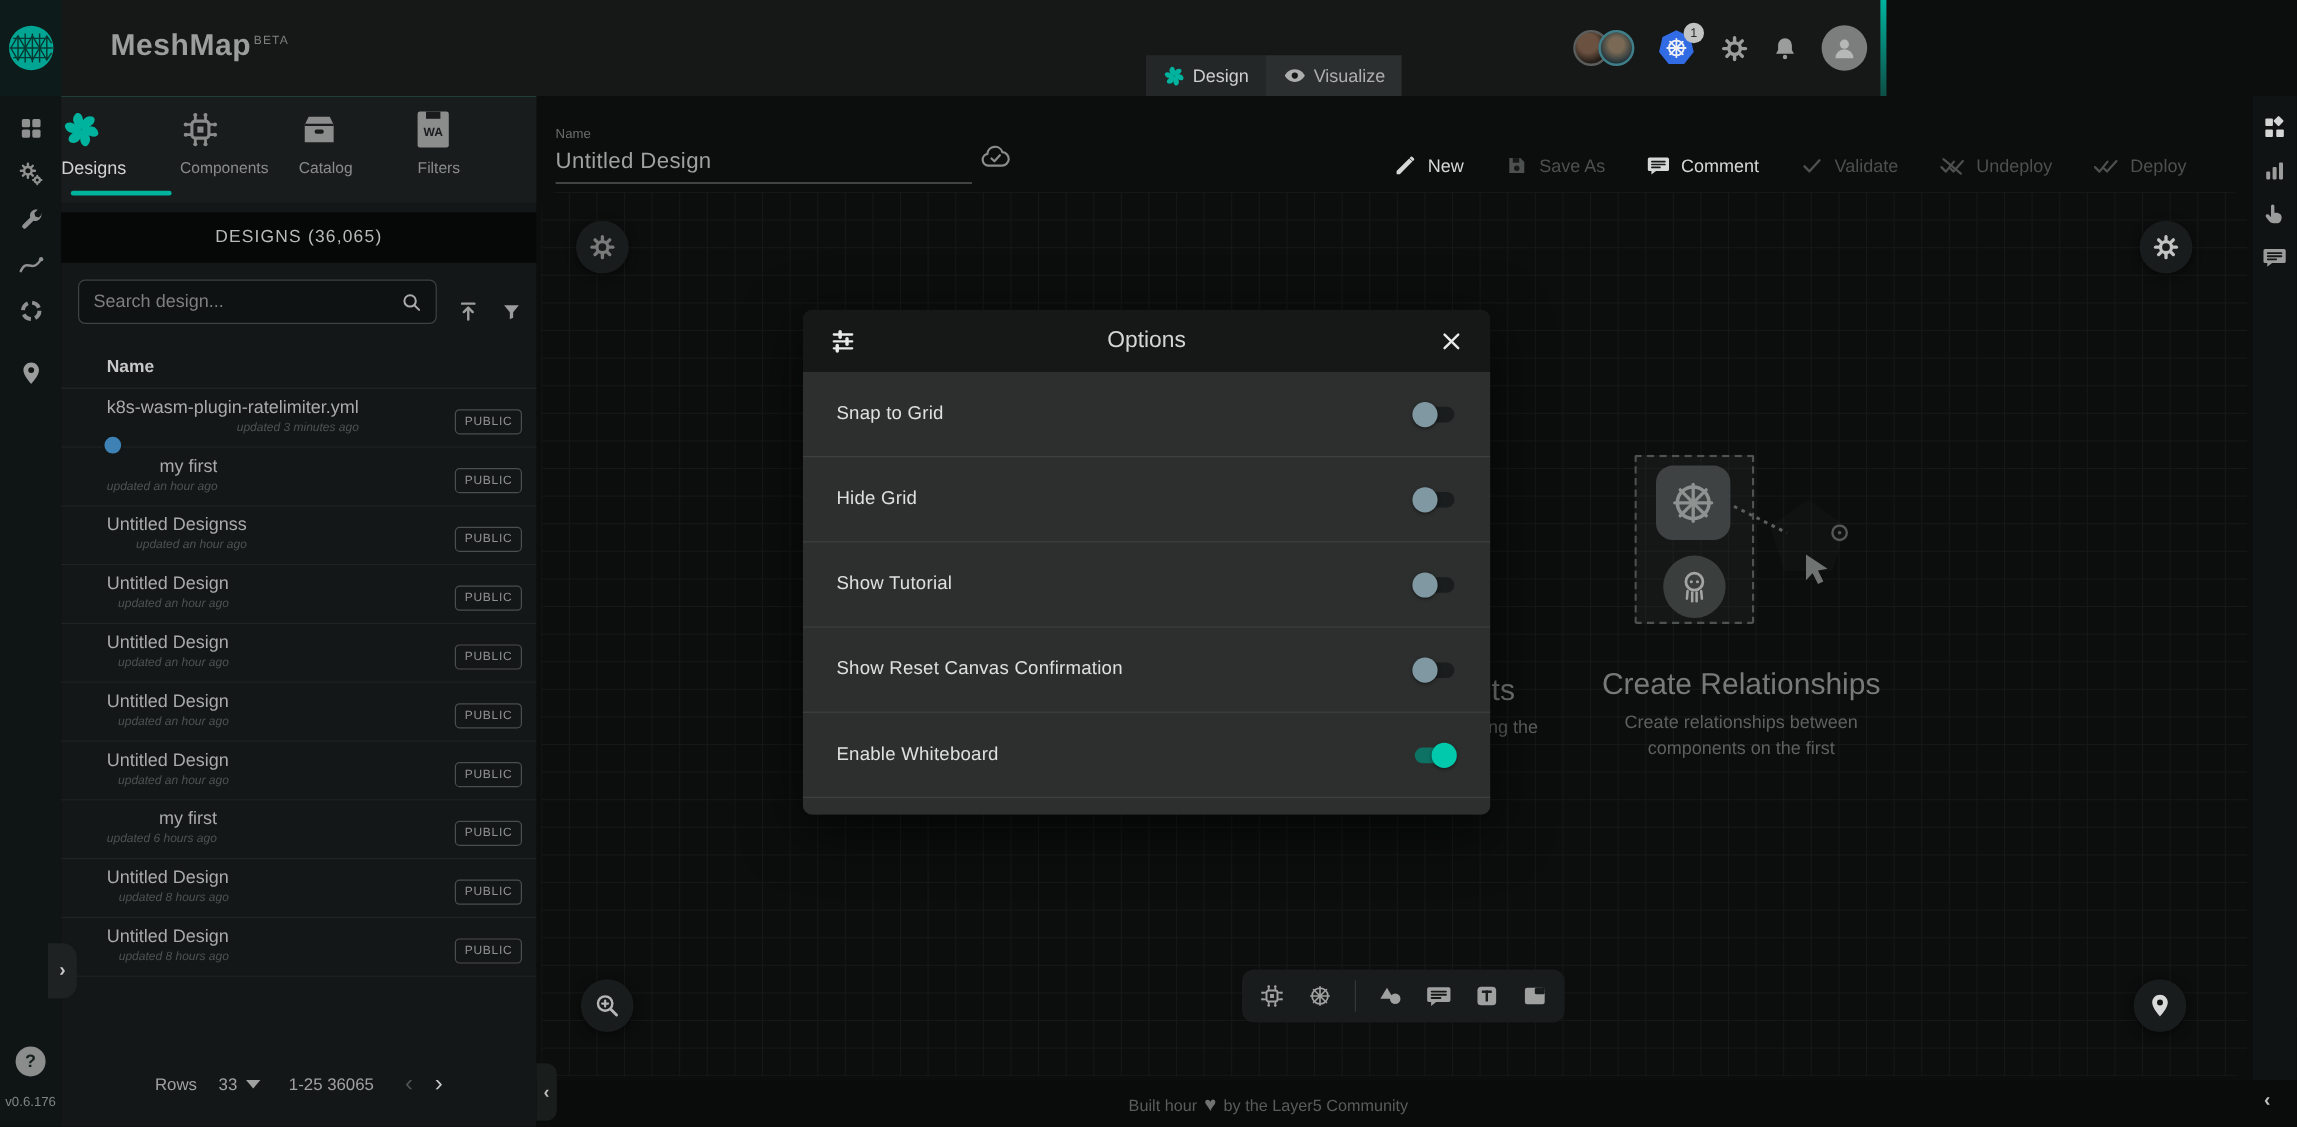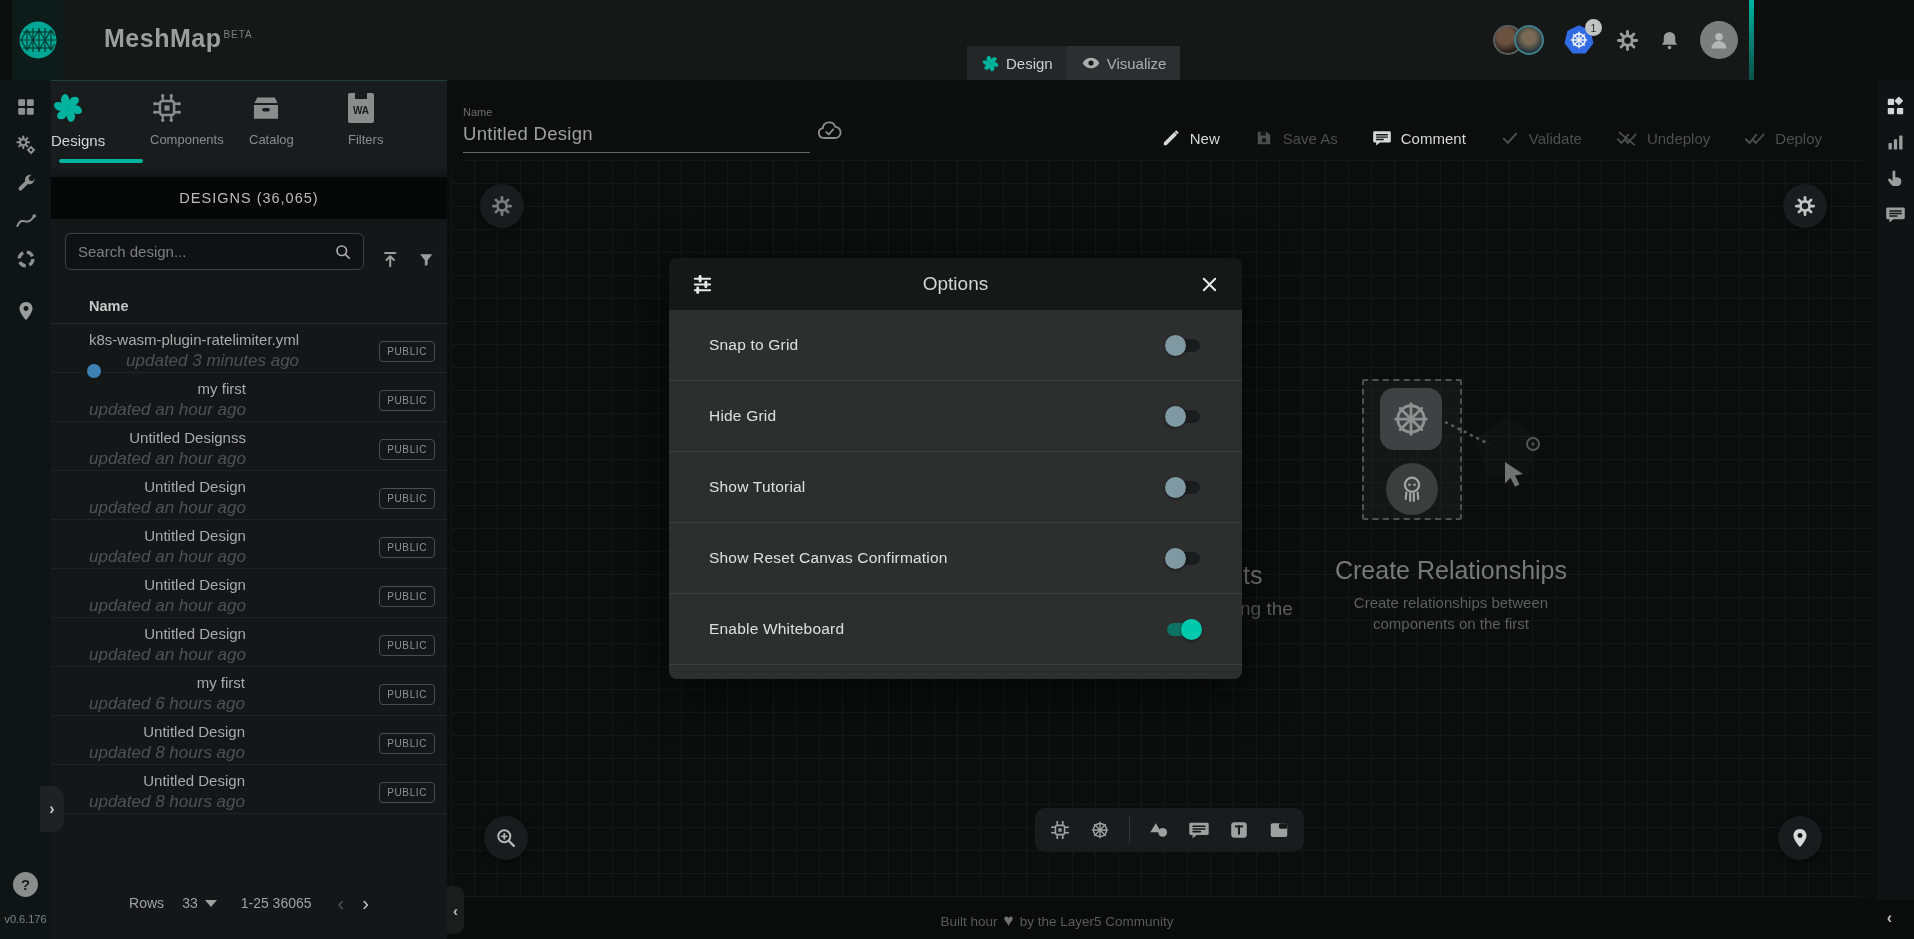--- a/index.html
+++ b/index.html
@@ -2,21 +2,21 @@
 <html><head>
 <meta charset="utf-8">
 <style>
   * { margin:0; padding:0; box-sizing:border-box; }
   html,body { width:1914px; height:939px; overflow:hidden; background:#0C0D0D;
     font-family:"Liberation Sans", sans-serif; -webkit-font-smoothing:antialiased; }
   body { position:relative; color:#BFC2C1; }
   svg { display:block; }
 
   
-  .header { position:absolute; left:12px; top:0; width:1742px; height:80px; background:#161717; z-index:20; }
+  .header { position:absolute; left:0; top:0; width:1572px; height:80px; background:#161717; z-index:20; }
   .logo-cell { position:absolute; left:0; top:0; width:51px; height:80px; background:#0D1B1A;
     display:flex; align-items:center; justify-content:center; }
   .app-title { position:absolute; left:92px; top:24px; font-size:25px; font-weight:700;
     letter-spacing:.5px; color:#9B9E9D; }
   .app-title sup { font-size:10px; font-weight:400; color:#7C807F; letter-spacing:1px; margin-left:2px; }
   .mode-tabs { position:absolute; left:955px; top:46px; height:34px; display:flex; }
   .mode-tab { height:34px; display:flex; align-items:center; gap:6px; padding:0 14px;
     font-size:15px; color:#ADAFAE; background:#2C2F2F; cursor:pointer; }
   .mode-tab.active { background:#242727; color:#CDCFCF; }
   .hdr-right { position:absolute; right:16px; top:0; height:80px; display:flex; align-items:center; gap:19px; }
@@ -67,21 +67,21 @@
     font-size:15px; font-family:"Liberation Sans", sans-serif; }
   .search-box input::placeholder { color:#7C7F7E; }
   .search-glyph { color:#A9ACAB; }
   .side-ctl { color:#9A9D9C; margin-left:16px; cursor:pointer; }
   .list-header { margin-top:18px; height:36px; padding-left:38px; font-size:14.5px; font-weight:700;
     color:#C6C8C7; border-bottom:1px solid #232727; display:flex; align-items:center; }
   .rowlist { position:relative;text-align:right; }
   .drow { height:49px; padding:7px 12px 0 38px; border-bottom:1px solid #1F2322; display:flex; cursor:pointer; }
   .drow-main { display:flex; flex-direction:column; min-width:0; }
   .drow-name { font-size:15px; color:#A8ABAA; white-space:nowrap; overflow:hidden; text-overflow:ellipsis; max-width:280px; }
-  .drow-upd { font-size:17px; font-style:italic; color:#4D5352; margin-top:3px; }
+  .drow-upd { font-size:10px; font-style:italic; color:#4D5352; margin-top:3px; }
   .badge { align-self:center; margin-left:auto; border:1px solid #4A4E4D; border-radius:4px; color:#8F9291;
     font-size:10px; letter-spacing:.6px; padding:4px 7px; }
   .row-dot { position:absolute; left:34px; top:38px; width:18px; height:18px; border-radius:50%;
     background:#3E82B5; border:2px solid #141717; }
   .pagination { position:absolute; left:0; right:0; bottom:14px; height:44px; display:flex;
     align-items:center; justify-content:center; gap:18px; font-size:14px; color:#9FA2A1; }
   .pg-select { display:flex; align-items:center; gap:7px; cursor:pointer; }
   .pg-caret { width:0; height:0; border-left:6px solid transparent; border-right:6px solid transparent;
     border-top:7px solid #9FA2A1; }
   .pg-range { margin-left:6px; }
@@ -122,21 +122,21 @@
   .es { position:absolute; z-index:2; }
   .es-dashed { left:915px; top:299px; width:100px; height:141px; border:2px dashed #4E5251;
     background:rgba(40,43,43,.35); border-radius:2px; }
   .es-k8s-tile { left:933px; top:308px; width:62px; height:62px; background:#3E4242; border-radius:14px;
     display:flex; align-items:center; justify-content:center; color:#8E9291; }
   .es-mascot { left:939px; top:383px; width:52px; height:52px; background:#3A3E3D; border-radius:50%;
     display:flex; align-items:center; justify-content:center; color:#A2A5A4; }
   .es-title { left:874px; top:476px; width:260px; text-align:center; font-size:25px; color:#767A79; }
   .es-desc { left:884px; top:512px; width:240px; text-align:center; font-size:15px; line-height:21px; color:#5C605F; }
   .frag-title { left:796px; top:481px; font-size:25px; color:#767A79; }
-  .frag-desc { left:793px; top:518px; font-size:19px; color:#5C605F; }
+  .frag-desc { left:793px; top:518px; font-size:15px; color:#5C605F; }
 
   
   .right-rail { position:absolute; left:1877px; top:80px; width:37px; height:820px; background:#101313;
     display:flex; flex-direction:column; align-items:center; padding-top:16px; gap:15px; z-index:10; }
   .rr-icon { width:21px; height:21px; color:#9A9D9C; cursor:pointer; }
   .rr-icon.bright { color:#D4D6D5; }
 
   
   .footer { position:absolute; left:447px; top:900px; width:1467px; height:39px; background:#0A0B0B; z-index:10; }
   .footer-text { position:absolute; left:610px; top:11px; transform:translateX(-50%); font-size:13.5px;
@@ -145,21 +145,21 @@
   .footer-chev { position:absolute; right:22px; top:9px; color:#C0C2C1; font-size:16px; font-weight:700; cursor:pointer; }
 
   
   .modal { position:absolute; left:669px; top:258px; width:573px; height:421px; border-radius:8px;
     overflow:hidden; box-shadow:0 12px 48px rgba(0,0,0,.65); z-index:60; }
   .modal-head { height:52px; background:#161717; display:flex; align-items:center; padding:0 22px; position:relative; }
   .modal-title { position:absolute; left:0; right:0; text-align:center; font-size:19px; color:#D4D6D5; }
   .modal-close { margin-left:auto; color:#E8EAE9; cursor:pointer; z-index:1; }
   .modal-tune { color:#E8EAE9; z-index:1; }
   .modal-body { background:#2D2F2F; height:369px; padding-bottom:10px; }
-  .opt-row { height:71px; margin:0 0; padding:0 40px; display:flex; align-items:center;
+  .opt-row { height:71px; margin:0 0; padding:0 28px; display:flex; align-items:center;
     justify-content:space-between; border-bottom:1px solid #3D4040; }
   .opt-label { font-size:15.5px; color:#DEE0DF; letter-spacing:.2px; }
   .switch { position:relative; width:37px; height:21px; cursor:pointer; flex:none; }
   .switch .track { position:absolute; left:2px; top:4px; width:33px; height:13px; border-radius:7px; background:#191D1E; }
   .switch .knob { position:absolute; left:0; top:0; width:21px; height:21px; border-radius:50%;
     background:#8098A2; box-shadow:0 1px 3px rgba(0,0,0,.5); }
   .switch.on .track { background:#0D7264; }
   .switch.on .knob { left:16px; background:#00C9AC; }
 </style>
 </head>

